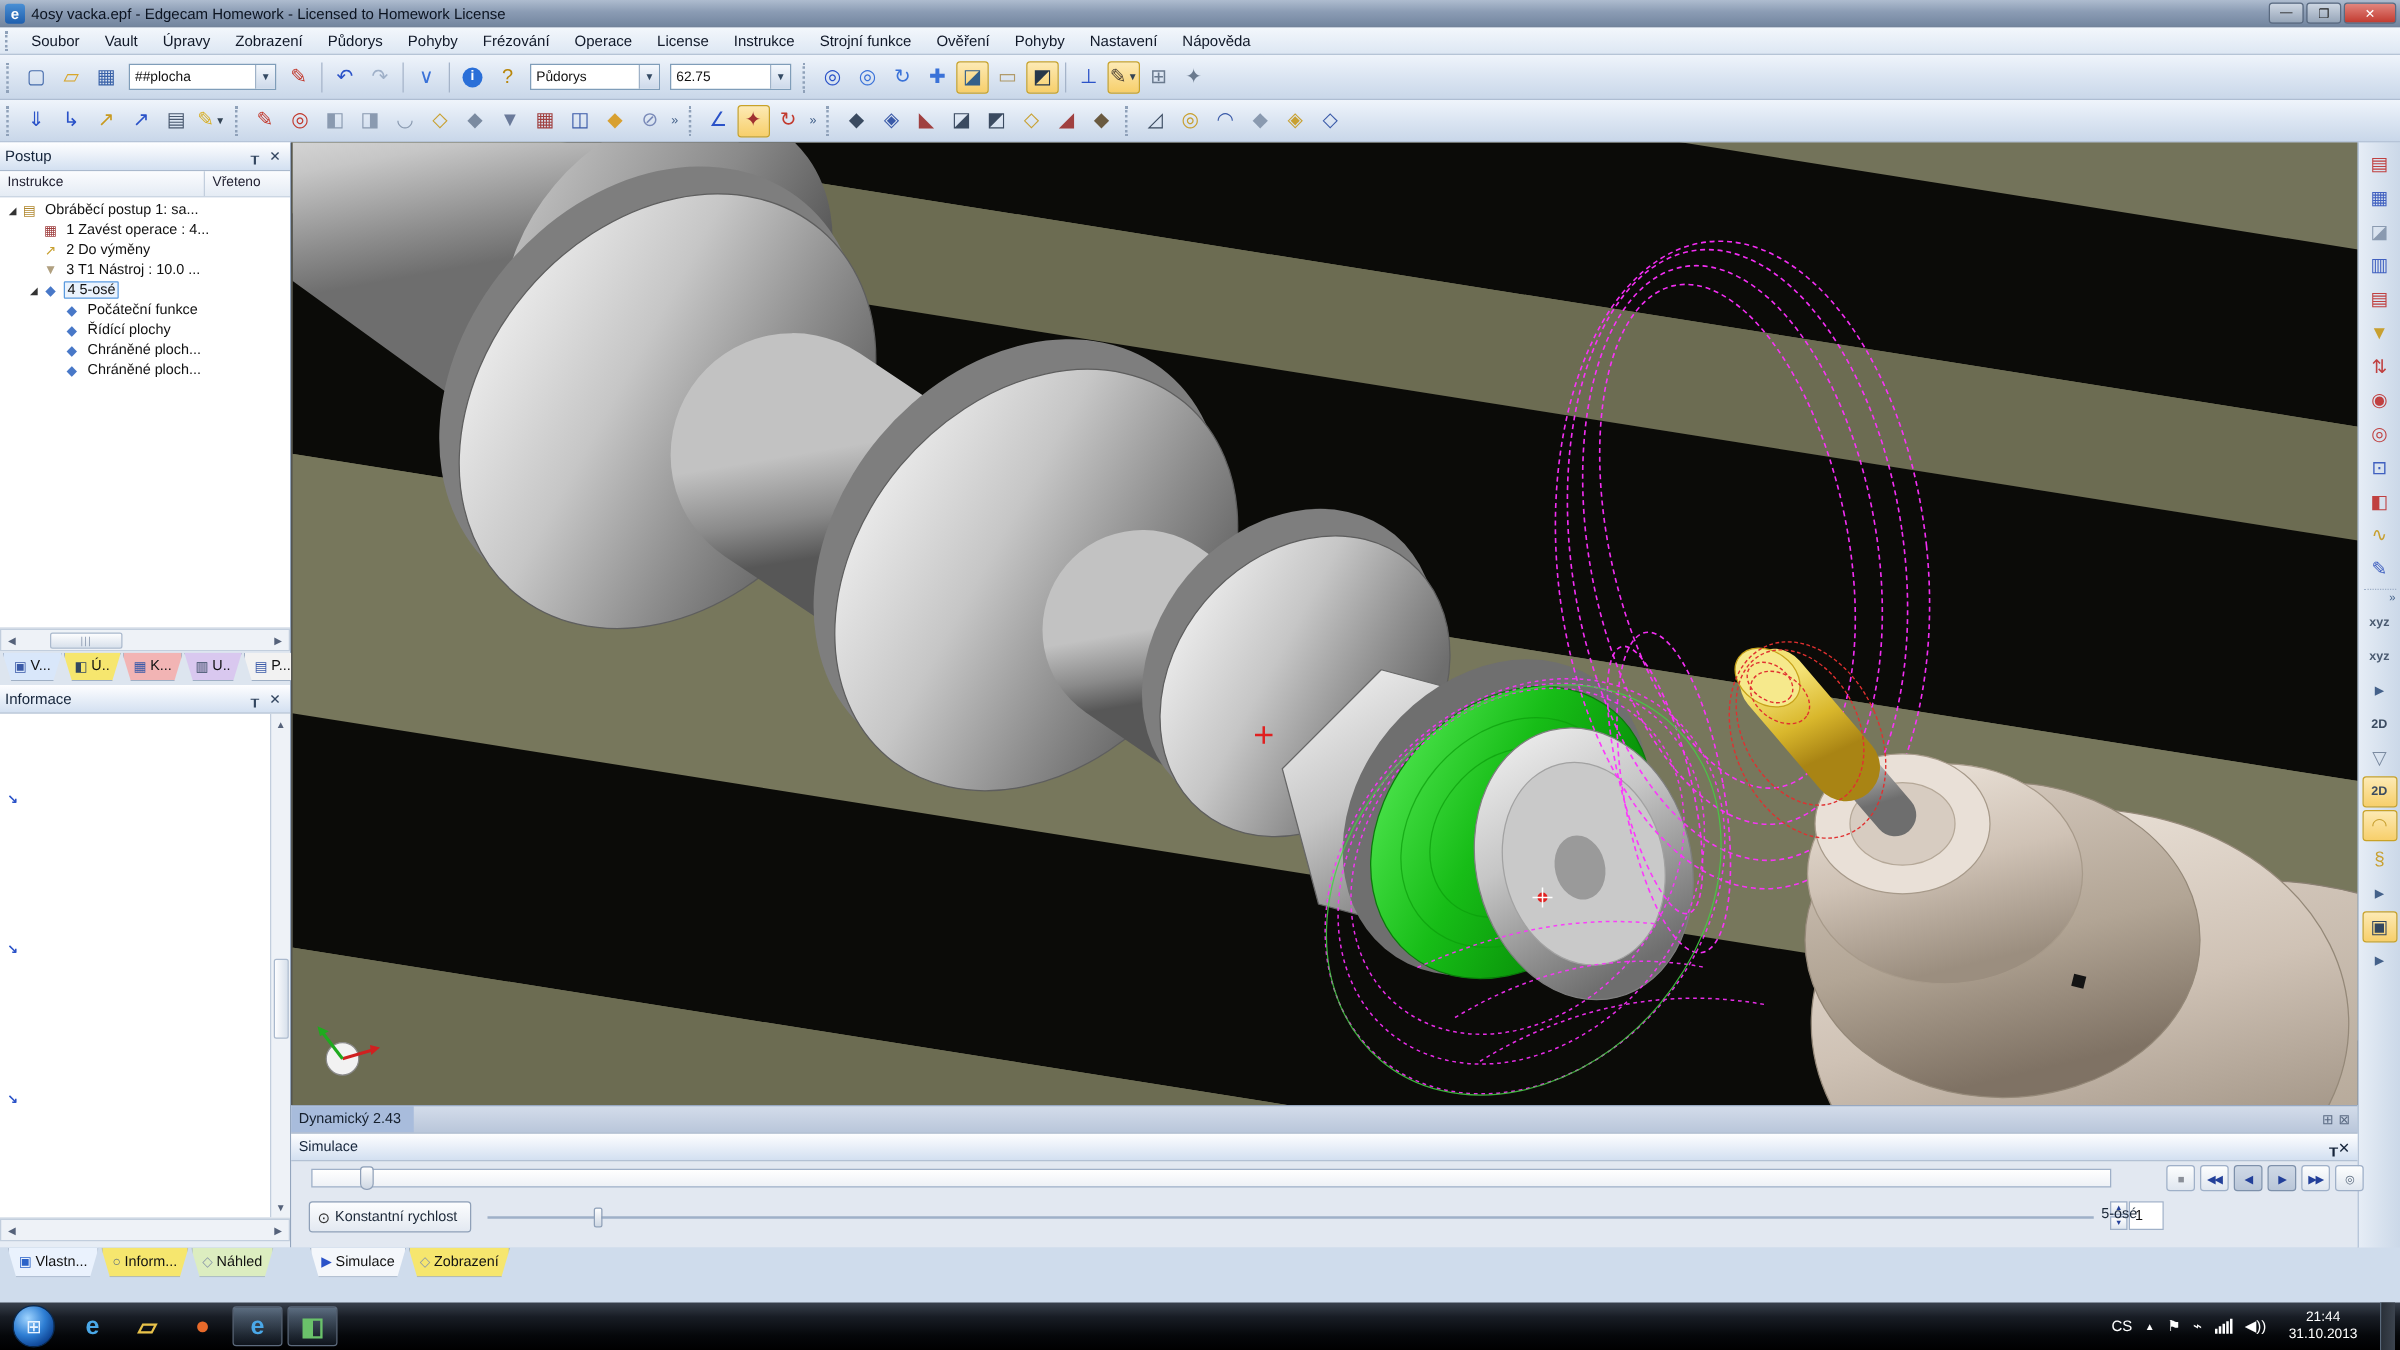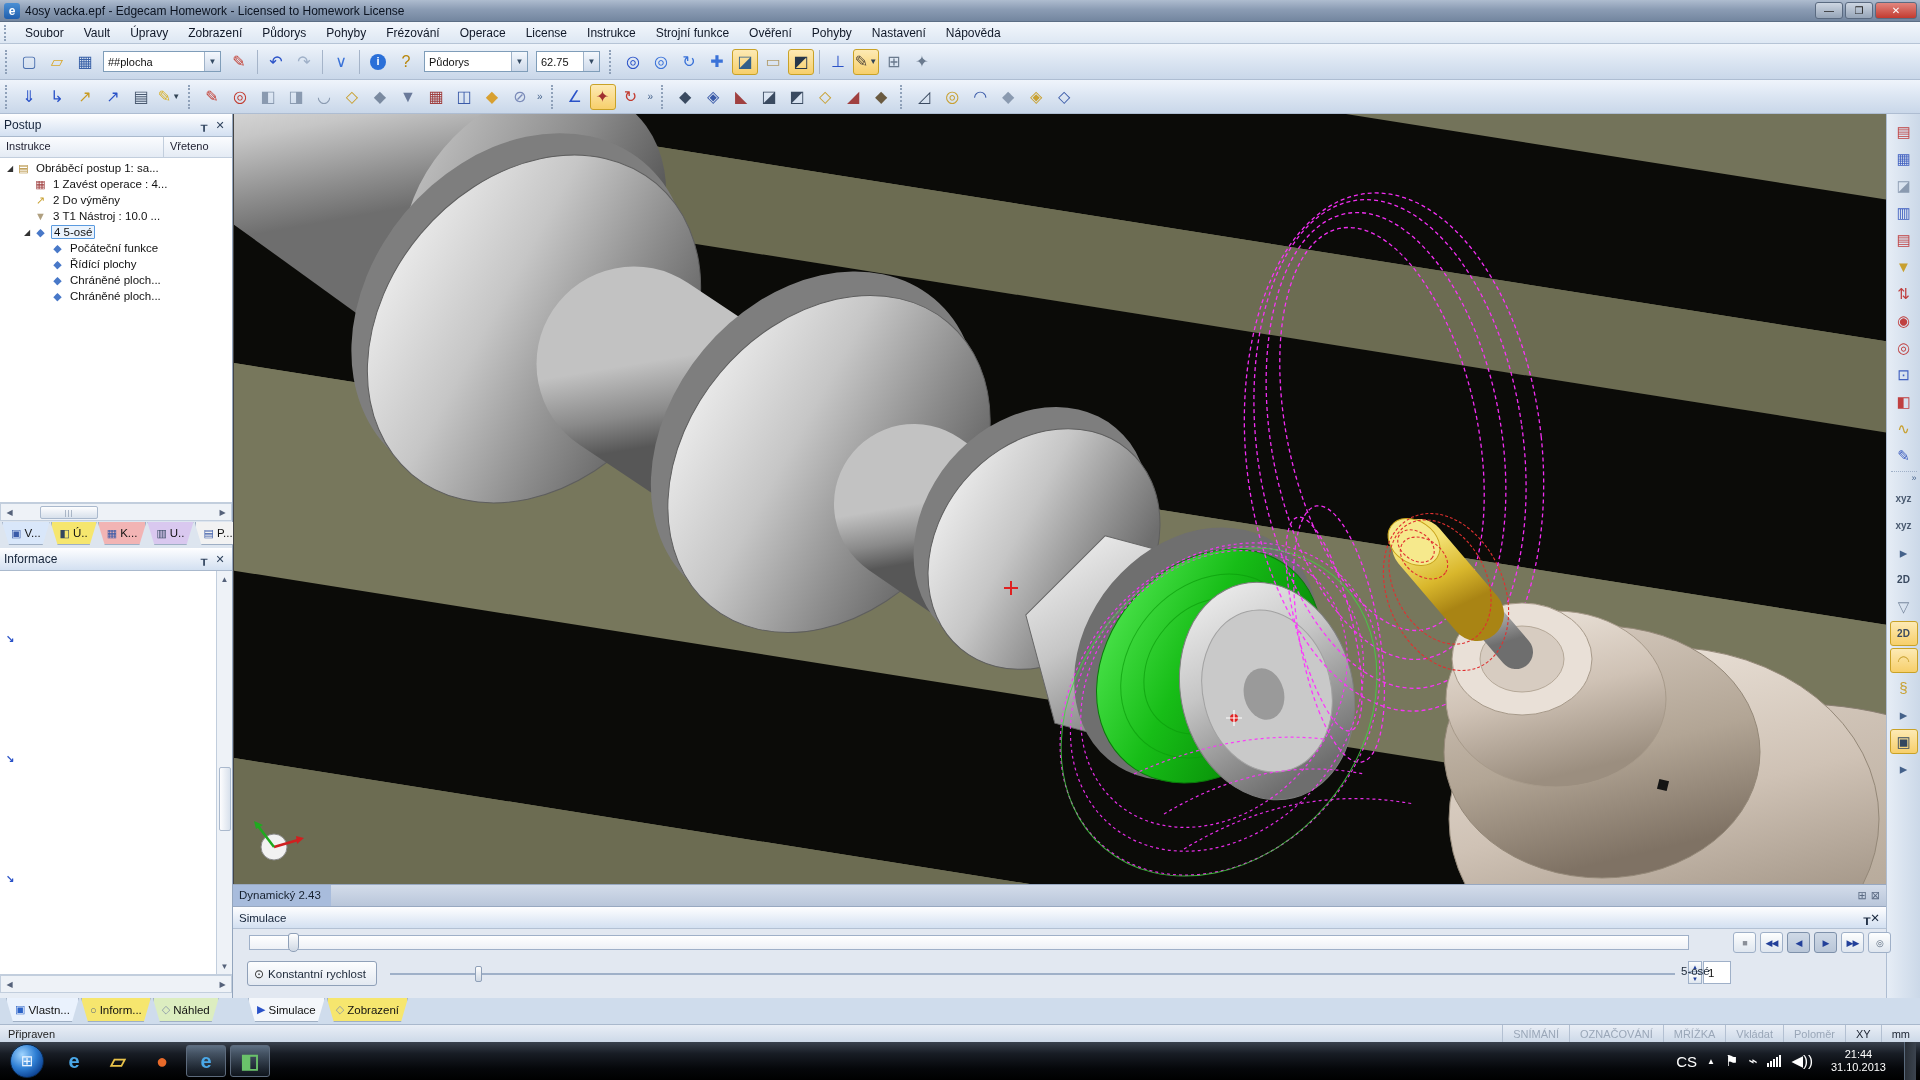--- a/index.html
+++ b/index.html
@@ -147,21 +147,21 @@
 
   
   .taskbar{position:absolute;left:0;top:1042px;width:1920px;height:38px;
     background:linear-gradient(#3a424e,#181d25 30%,#05070a 70%,#000);display:flex;align-items:center;}
   .orb{width:34px;height:34px;margin:0 8px 0 10px;border-radius:50%;
     background:radial-gradient(circle at 35% 30%,#9fd4ff,#2f7fd4 45%,#0b3f8f 80%,#062a60);
     border:1px solid #0a2a50;display:flex;align-items:center;justify-content:center;color:#eaf4ff;font-size:15px;}
   .tbi{width:40px;height:32px;margin:0 2px;border-radius:3px;display:flex;align-items:center;justify-content:center;font-size:20px;}
   .tbi.run{border:1px solid #5d6b7d;background:linear-gradient(rgba(150,180,210,.45),rgba(40,55,75,.35));}
   .tray{margin-left:auto;display:flex;align-items:center;gap:10px;color:#f0f4f8;padding-right:4px;}
-  .tray .tico{font-size:15px;color:#fff;}
+  .tray .tico{font-size:12px;color:#fff;}
   .bars{display:flex;align-items:flex-end;gap:1px;height:12px;}
   .bars i{width:2px;background:#fff;display:block;}
   .clock{text-align:center;font-size:11px;line-height:13px;color:#fff;padding:0 8px;}
   .showdesk{width:12px;height:38px;border-left:1px solid #5a6a7c;background:linear-gradient(90deg,#2a3038,#3c444f);}
 </style>
 </head>
 <body>
 
 <div class="screen">
 
@@ -231,21 +231,21 @@
           <span class="g" style="color: rgb(255, 255, 255);">i</span>
         </div>
         <div class="ti">
           <span class="g" style="color: rgb(184, 134, 11);">?</span>
         </div>
     </span>
     <div class="combo" style="width:104px;">
       <span class="cval">Půdorys</span>
       <span class="carrow">▼</span>
     </div>
-    <div class="combo" style="width:64px;">
+    <div class="combo" style="width:97px;">
       <span class="cval">62.75</span>
       <span class="carrow">▼</span>
     </div>
     <div class="tgrip"></div>
     <span style="display:flex;align-items:center;">
       <div class="ti">
           <span class="g" style="color: rgb(42, 82, 200);">◎</span>
         </div>
         <div class="ti">
           <span class="g" style="color: rgb(58, 114, 216);">◎</span>
@@ -791,31 +791,20 @@
           <span class="g" style="color: rgb(42, 82, 200);">▶</span>
           <span>Simulace</span>
         </div>
         <div class="tab" style="background: rgb(246, 230, 110);">
           <span class="g" style="color: rgb(138, 151, 168);">◇</span>
           <span>Zobrazení</span>
         </div>
     </div>
   </div>
 
-  <div class="statusbar">
-    <div class="stleft">Připraven</div>
-    <div class="stright">
-      <span style="display:contents;">
-        <div class="sseg">SNÍMÁNÍ</div><div class="sseg">OZNAČOVÁNÍ</div><div class="sseg">MŘÍŽKA</div><div class="sseg">Vkládat</div><div class="sseg">Poloměr</div>
-      </span>
-      <span style="display:contents;">
-        <div class="sseg dark">XY</div><div class="sseg dark">mm</div>
-      </span>
-    </div>
-  </div>
 
   <div class="taskbar">
     <div class="orb">⊞</div>
     <span style="display:contents;">
       <div class="tbi">
           <span class="g" style="font-weight: bold; color: rgb(74, 168, 232);">e</span>
         </div><div class="tbi">
           <span class="g" style="font-weight: bold; color: rgb(232, 194, 74);">▱</span>
         </div><div class="tbi">
           <span class="g" style="font-weight: bold; color: rgb(232, 106, 42);">●</span>

